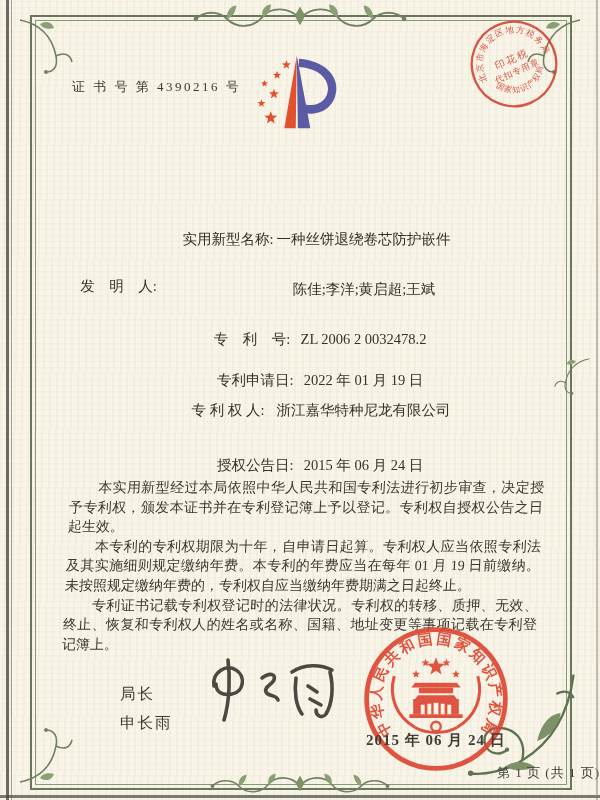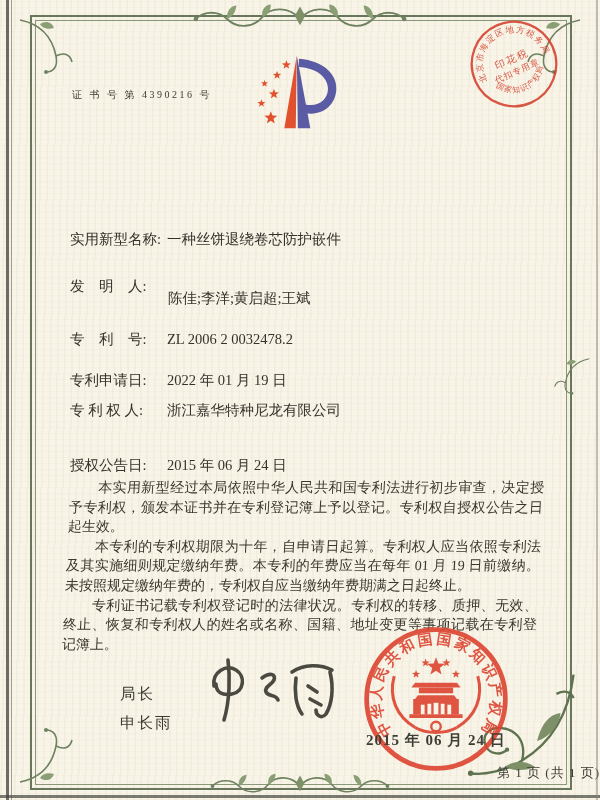--- a/index.html
+++ b/index.html
@@ -14,28 +14,28 @@
   
   .scan-left{position:absolute;left:6px;top:0;bottom:0;width:3px;background:#3f3e37;opacity:.75;z-index:9;}
   .scan-left2{position:absolute;left:11px;top:0;bottom:0;width:1px;background:#6a6557;opacity:.6;z-index:9;}
   .scan-bottom{position:absolute;left:0;bottom:2px;right:0;height:3px;background:#45443c;opacity:.7;z-index:9;}
   .scan-right{position:absolute;right:2px;top:0;bottom:0;width:2px;background:#8b8676;opacity:.5;z-index:9;}
   
   .frame{position:absolute;left:30px;top:15px;right:28px;bottom:10px;border:2px solid #68775c;z-index:1;}
   .frame-inner{position:absolute;left:35px;top:20px;right:33px;bottom:15px;border:1px solid #8a987a;z-index:1;}
   .orn{position:absolute;z-index:2;color:#6f8260;}
   
-  .cert-no{position:absolute;left:72px;top:88px;font-size:10px;letter-spacing:2.5px;color:#3c3b34;z-index:3;}
+  .cert-no{position:absolute;left:72px;top:78px;font-size:13px;letter-spacing:2.5px;color:#3c3b34;z-index:3;}
   .logo{position:absolute;left:250px;top:52px;width:104px;height:84px;z-index:3;}
   .tax-stamp{position:absolute;left:466px;top:16px;width:96px;height:96px;z-index:4;transform:rotate(-24deg);opacity:.88;}
   .title{position:absolute;left:0;right:0;top:147px;text-align:center;font-size:36px;letter-spacing:7px;color:#2d2c27;z-index:3;font-weight:500;}
   .fields{position:absolute;left:70px;right:40px;top:0;z-index:3;color:#34322c;font-size:14.5px;}
-  .frow{position:absolute;left:0;right:0;white-space:nowrap;}
+  .frow{position:absolute;left:0;right:0;white-space:nowrap;text-align:center;}
   .lbl{display:inline-block;min-width:97px;}
-  .cont{display:block;margin-left:98px;margin-top:12px;}
+  .cont{display:block;margin-left:98px;margin-top:3px;}
   .paras{position:absolute;left:66px;width:474px;top:478px;z-index:3;color:#3a382f;font-size:14px;line-height:19.6px;text-align:justify;transform:skewX(-3deg);}
   .paras p{margin:0;text-indent:2em;}
   .director{position:absolute;left:76px;top:679px;z-index:3;color:#3a3a33;font-size:15.5px;letter-spacing:2px;line-height:29px;margin-left:44px;}
   .sig{position:absolute;left:192px;top:650px;width:160px;height:84px;z-index:3;}
   .grant-seal{position:absolute;left:360px;top:623px;width:152px;height:152px;z-index:4;opacity:.9;}
   .seal-date{position:absolute;left:366px;top:731px;width:170px;text-align:left;z-index:5;font-size:15px;letter-spacing:1px;color:#3e3d35;font-weight:bold;}
   .footer{position:absolute;left:0;right:0;top:764px;text-align:right;font-size:13px;letter-spacing:1px;color:#3c3b34;z-index:3;}
   svg text, svg textPath{font-family:"Liberation Serif","DejaVu Serif",serif;}
 </style>
 </head>

